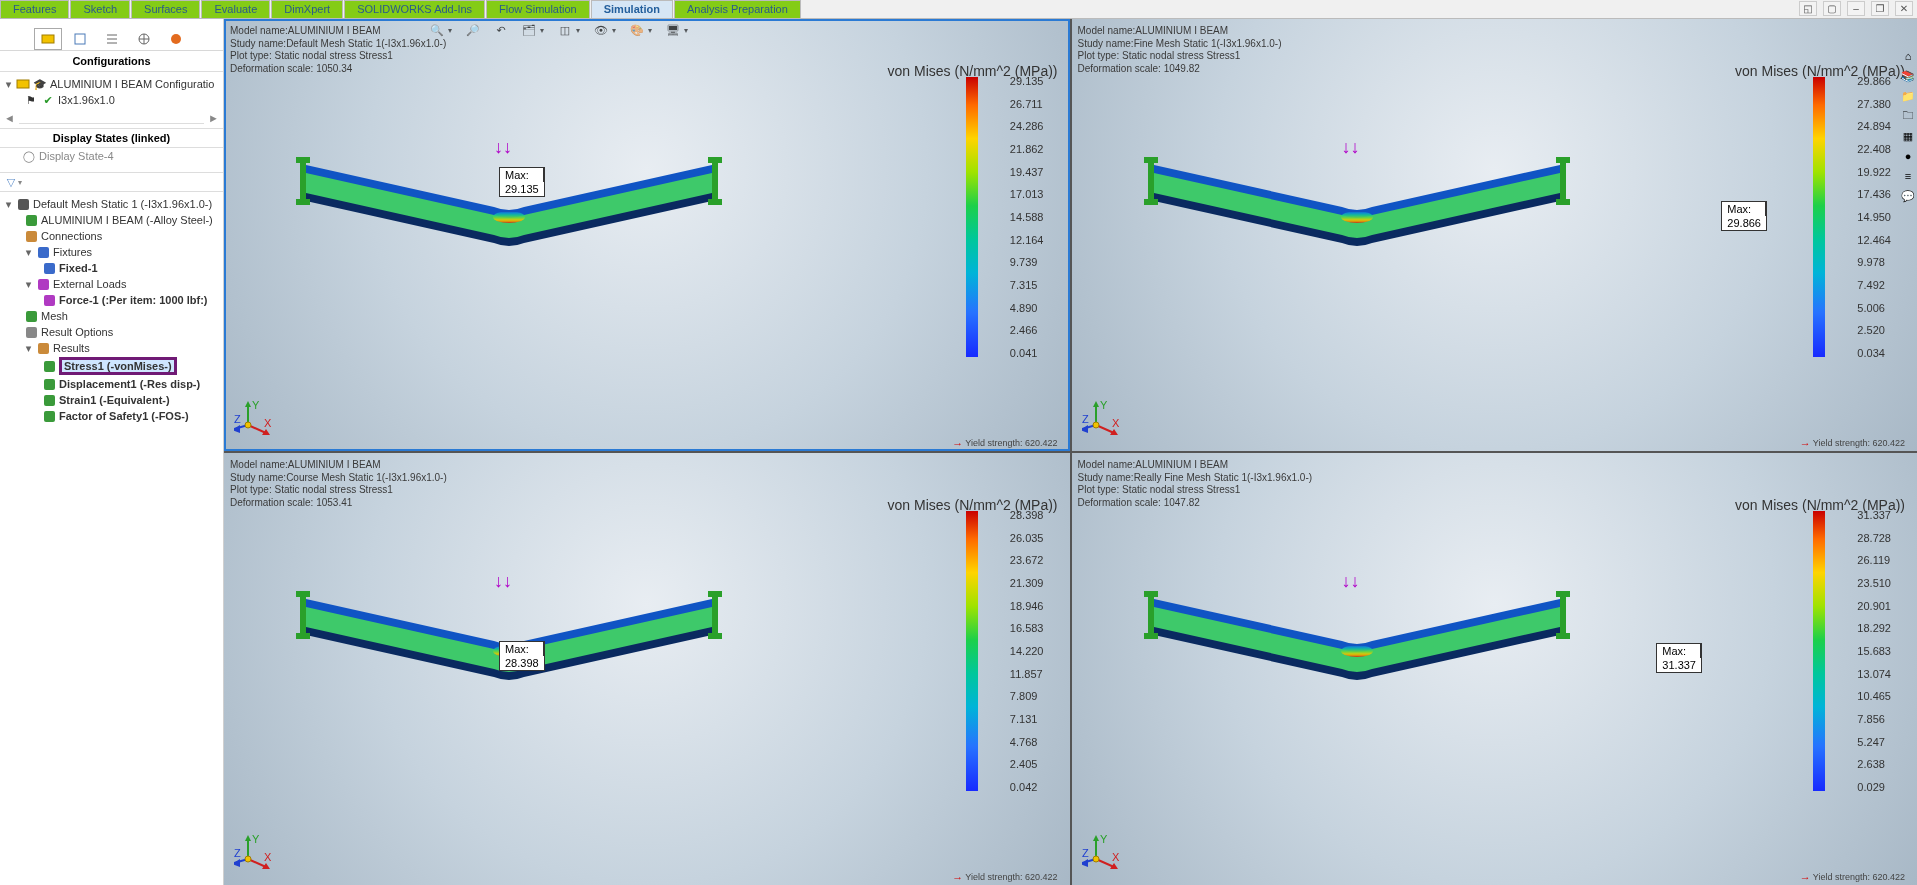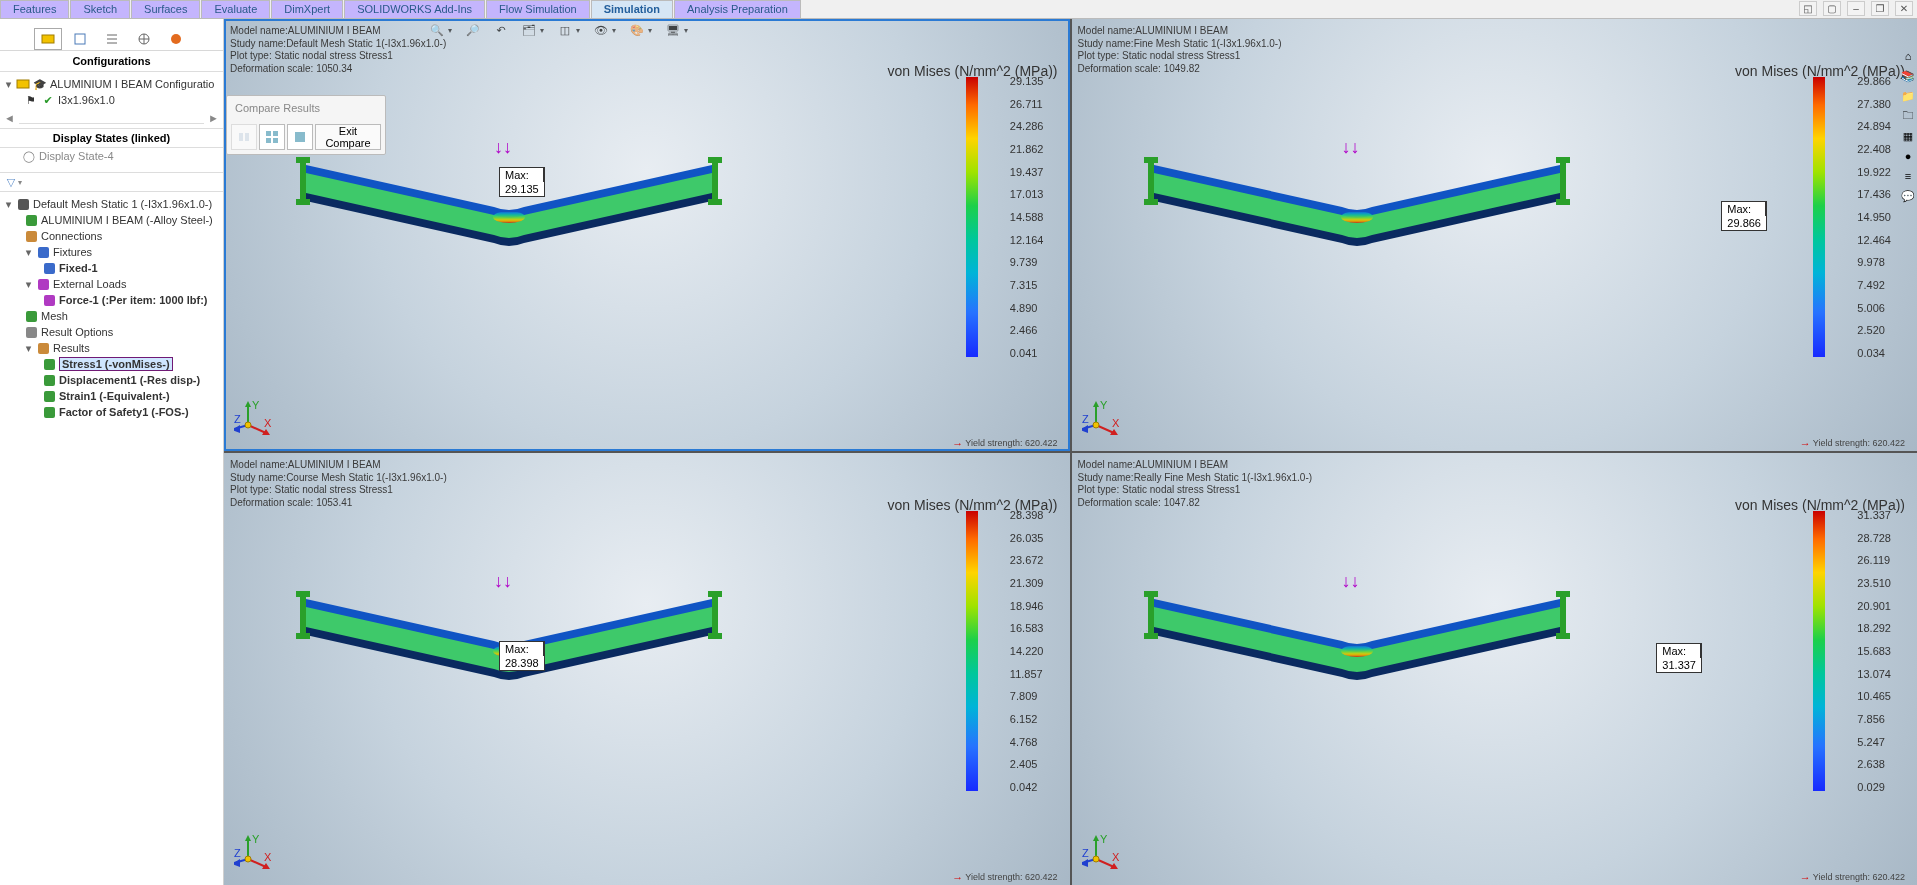--- a/index.html
+++ b/index.html
@@ -1,39 +1,39 @@
 <!DOCTYPE html>
 <html><head>
 <meta charset="utf-8">
 <style>
 * { box-sizing: border-box; margin: 0; padding: 0; font-family: 'Segoe UI', Tahoma, sans-serif; font-size: 11px; }
 body { width: 1917px; height: 885px; background: #e8e8e8; overflow: hidden; display: flex; flex-direction: column; }
 
 .command-tabs { display: flex; background: #f0f0f0; border-bottom: 1px solid #bbb; height: 19px; }
-.command-tab { padding: 2px 12px; background: #c4b5fd; border: 1px solid #bbb; border-bottom: none; margin-right: 1px; cursor: pointer; color: #2a5a8a; }
+.command-tab { padding: 2px 12px; background: #84cc16; border: 1px solid #bbb; border-bottom: none; margin-right: 1px; cursor: pointer; color: #2a5a8a; }
 .command-tab.active { background: #d6e6f5; font-weight: bold; color: #235f9c; }
 
 .hud-row { display:flex; gap:14px; padding-left:430px; height:20px; align-items:center; background:transparent; position:absolute; top:20px; z-index:5;}
 .hud-icon { width:14px; height:14px; display:flex; align-items:center; justify-content:center; opacity:.7;}
 .hud-drop { font-size:8px; opacity:.6; margin-left:-10px;}
 
 .workspace { flex: 1; display: flex; position: relative; }
 .left-panel { width: 224px; background: #fff; border-right: 1px solid #d0d0d0; display: flex; flex-direction: column; font-size: 11px; }
 
 .manager-tabs { display: flex; height: 24px; border-bottom: 1px solid #d8d8d8; justify-content: center; align-items: center; }
 .mgr-btn { width: 28px; height: 22px; margin: 0 2px; display: flex; align-items: center; justify-content: center; border: 1px solid transparent; cursor: pointer;}
 .mgr-btn.active { background:#fff; border:1px solid #aaa;}
 .cfg-head { text-align: center; font-weight: bold; padding: 4px 0; border-bottom: 1px solid #ddd; }
 .tree { padding: 4px 2px; }
 .tree-row { display: flex; align-items: center; gap: 3px; padding: 1px 2px; cursor: pointer; white-space: nowrap; color: #333; }
 .tree-row.indent1 { padding-left: 22px; }
 .tree-row.indent2 { padding-left: 40px; font-weight: bold; }
 .tree-caret { width: 9px; text-align: center; color: #666; cursor:pointer; }
 .tree-ico { width: 14px; height: 14px; display: inline-flex; align-items: center; justify-content: center; }
-.selected { background: #cfe6ff; border: 1px solid #701a75; padding: 0 2px; }
+.selected { background: #cfe6ff; border: 3px solid #701a75; padding: 0 2px; }
 .display-head { border-top: 1px solid #ddd; border-bottom: 1px solid #ddd; font-weight: bold; text-align: center; padding: 3px 0; margin-top: 4px; }
 .filter-bar { border-top: 1px solid #ddd; border-bottom: 1px solid #ddd; padding: 2px 4px; margin-top: 8px; display:flex; align-items:center; }
 
 .viewports { flex: 1; background: #555; display: grid; grid-template-columns: 1fr 1fr; grid-template-rows: 1fr 1fr; gap: 2px; position: relative; }
 .vp { position: relative; background: radial-gradient(circle at 50% 35%, #e8edf2 0%, #c6d3de 55%, #a8b8c6 100%); overflow: hidden; }
 .vp.active { outline: 2px solid #2a7ad4; outline-offset: -2px; }
 .vp-info { position: absolute; left: 6px; top: 6px; font-size: 10px; color: #3a3a3a; line-height: 1.25; }
 .legend-title { position: absolute; right: 12px; top: 44px; font-size: 14px; color: #333; }
 .color-bar { position: absolute; right: 92px; top: 58px; width: 12px; height: 280px; background: linear-gradient(to bottom, #c90000 0%, #ff6a00 10%, #ffd400 22%, #9fe300 34%, #1dd04a 46%, #00c79b 58%, #00b4d8 70%, #2773ff 84%, #182aff 100%); }
 .legend-labels { position: absolute; right: 26px; top: 56px; display: flex; flex-direction: column; justify-content: space-between; height: 284px; font-size: 10px; color: #333; text-align: left; }
@@ -292,45 +292,20 @@
       <div class="side-ico">⌂</div>
       <div class="side-ico">📚</div>
       <div class="side-ico">📁</div>
       <div class="side-ico">🗀</div>
       <div class="side-ico">▦</div>
       <div class="side-ico">●</div>
       <div class="side-ico">≡</div>
       <div class="side-ico">💬</div>
     </div>
 
-    <div class="compare-panel">
-      <div class="compare-title">Compare Results</div>
-      <div class="compare-body">
-        <div class="cmp-btn dis">
-            <svg width="14" height="14">
-              <rect x="2" y="3" width="4" height="8" fill="#bcd"></rect>
-              <rect x="8" y="3" width="4" height="8" fill="#bcd"></rect>
-            </svg>
-          </div>
-        <div class="cmp-btn">
-            <svg width="14" height="14">
-              <rect x="1" y="1" width="5" height="5" fill="#8bc"></rect>
-              <rect x="8" y="1" width="5" height="5" fill="#8bc"></rect>
-              <rect x="1" y="8" width="5" height="5" fill="#8bc"></rect>
-              <rect x="8" y="8" width="5" height="5" fill="#8bc"></rect>
-            </svg>
-          </div>
-        <div class="cmp-btn">
-            <svg width="14" height="14">
-              <rect x="2" y="2" width="10" height="10" fill="#8bc"></rect>
-            </svg>
-          </div>
-        <button class="exit-btn">Exit Compare</button>
-      </div>
-    </div>
   <div class="vp active">
         <div class="vp-info">Model name:ALUMINIUM I BEAM<br>Study name:Default Mesh Static 1(-I3x1.96x1.0-)<br>Plot type: Static nodal stress Stress1<br>Deformation scale: 1050.34</div>
         <div class="legend-title">von Mises (N/mm^2 (MPa))</div>
         <div class="color-bar"></div>
         <div class="legend-labels">
           <div>29.135</div>
           <div>26.711</div>
           <div>24.286</div>
           <div>21.862</div>
           <div>19.437</div>
@@ -457,21 +432,21 @@
         <div class="legend-labels">
           <div>28.398</div>
           <div>26.035</div>
           <div>23.672</div>
           <div>21.309</div>
           <div>18.946</div>
           <div>16.583</div>
           <div>14.220</div>
           <div>11.857</div>
           <div>7.809</div>
-          <div>6.152</div>
+          <div>7.131</div>
           <div>4.768</div>
           <div>2.405</div>
           <div>0.042</div>
         </div>
         <div class="yield"><span class="yield-arrow">→</span>Yield strength: 620.422</div>
         <div class="triad"><svg width="40" height="40">
 <line x1="14" y1="26" x2="14" y2="6" stroke="#2aa02a" stroke-width="2"></line>
             <polygon points="14,2 11,8 17,8" fill="#2aa02a"></polygon>
 <line x1="14" y1="26" x2="32" y2="34" stroke="#d02020" stroke-width="2"></line>
             <polygon points="36,36 28,36 32,30" fill="#d02020"></polygon>

